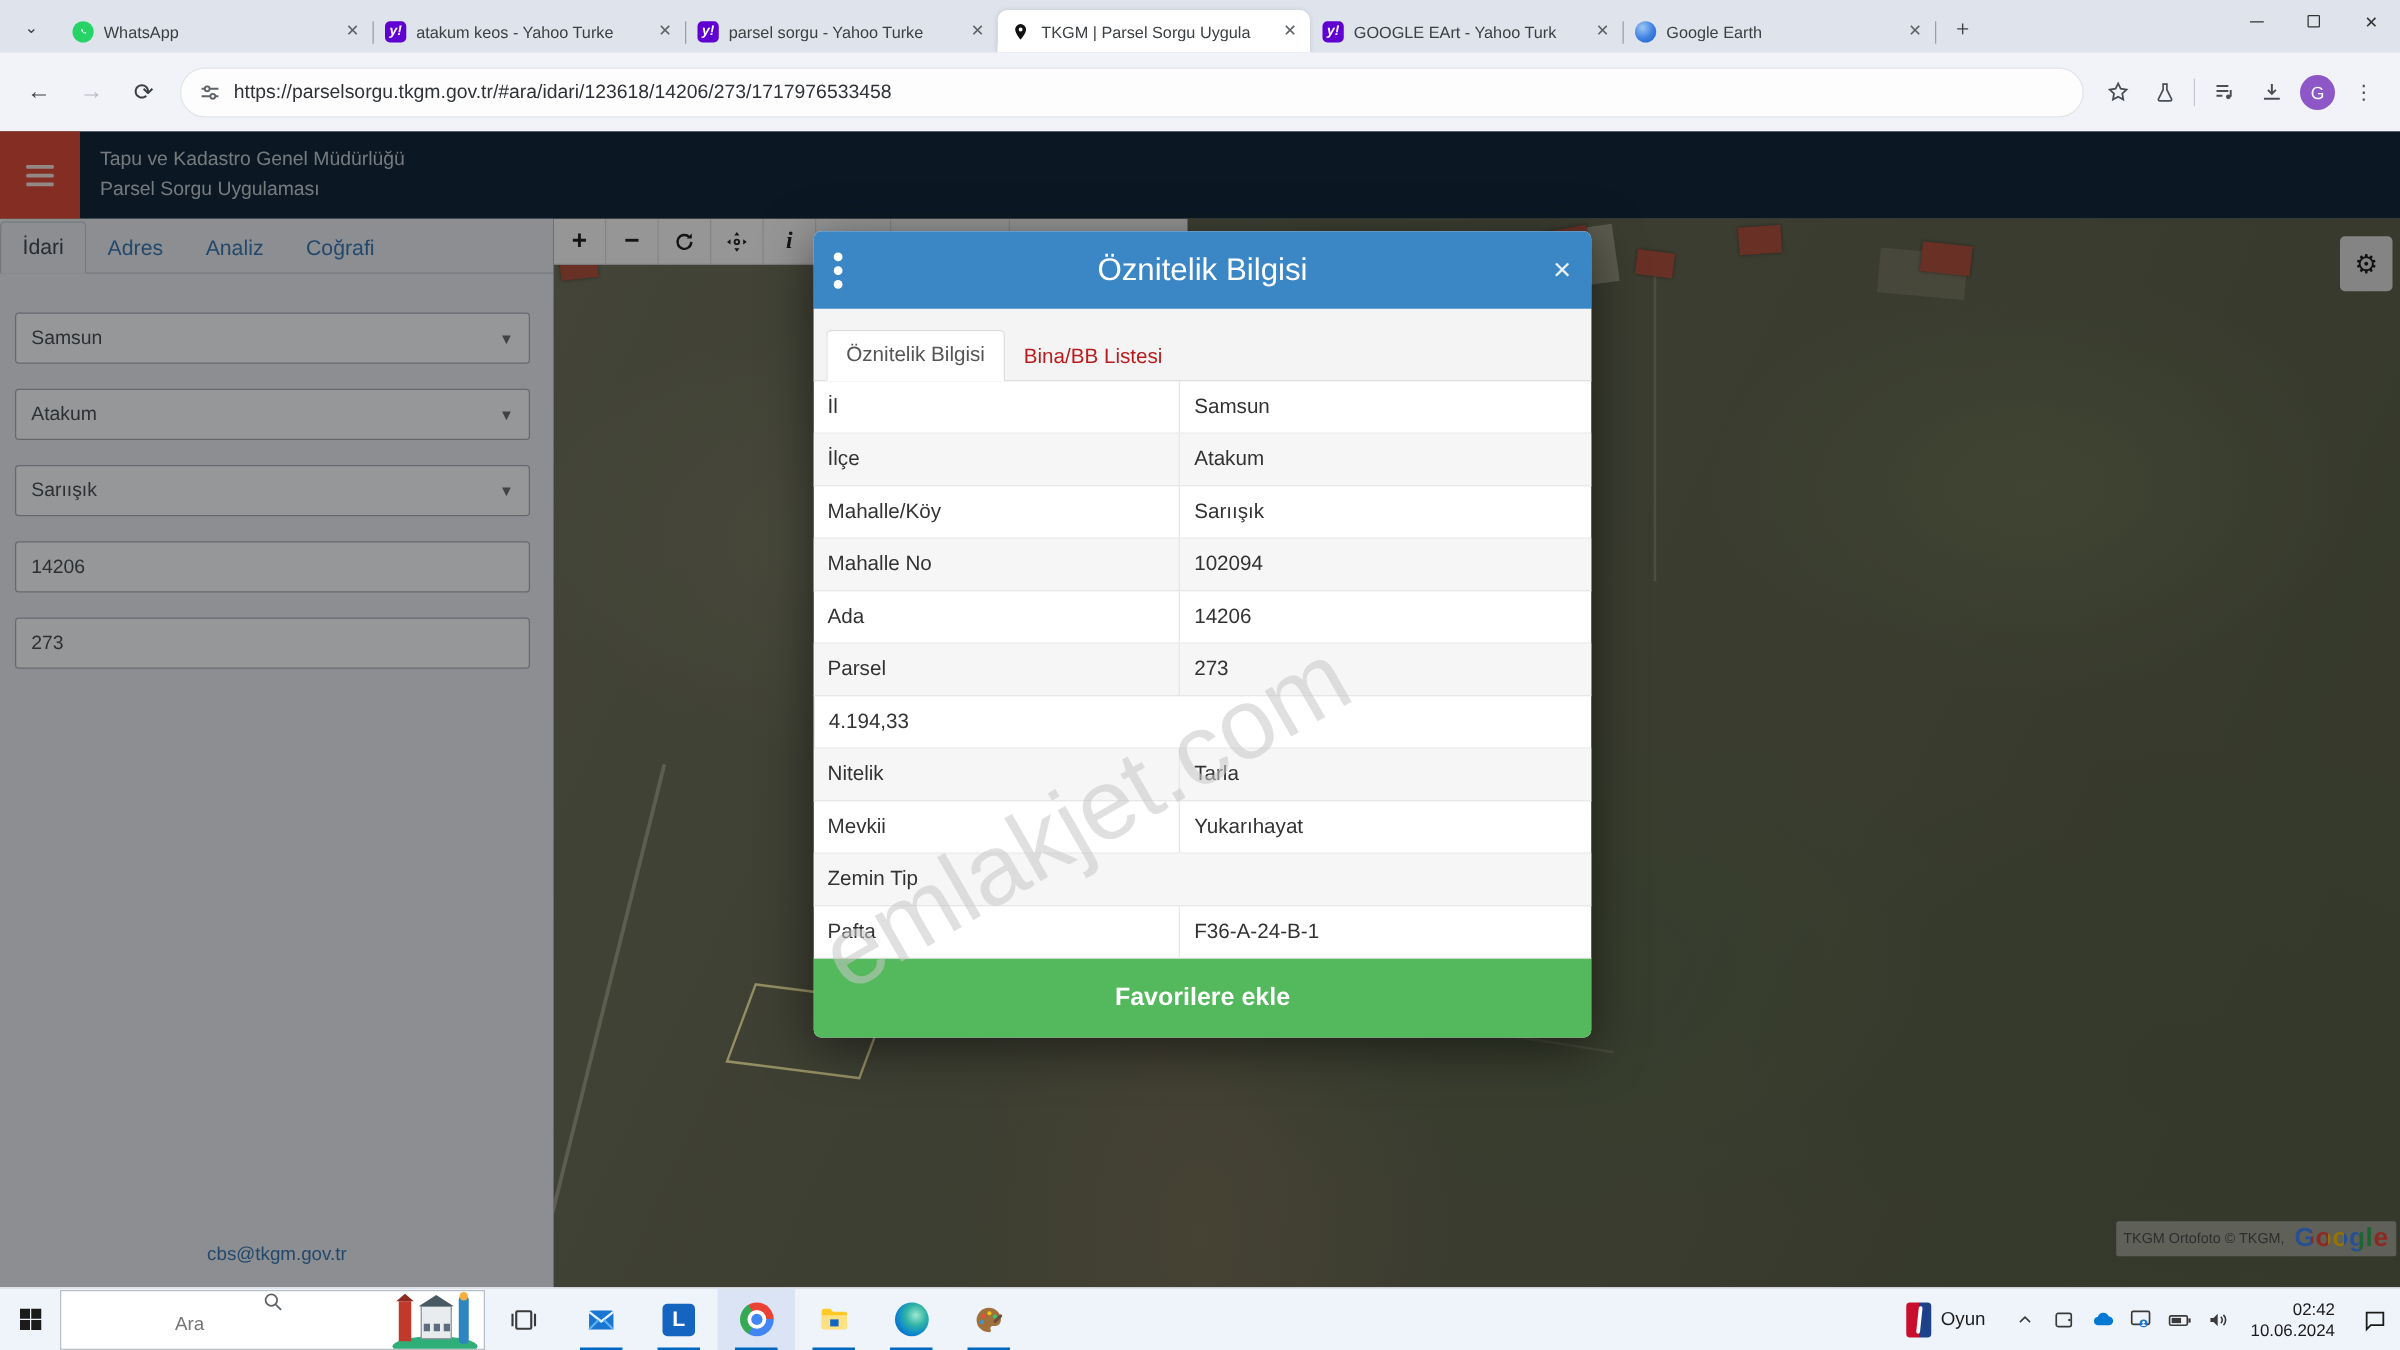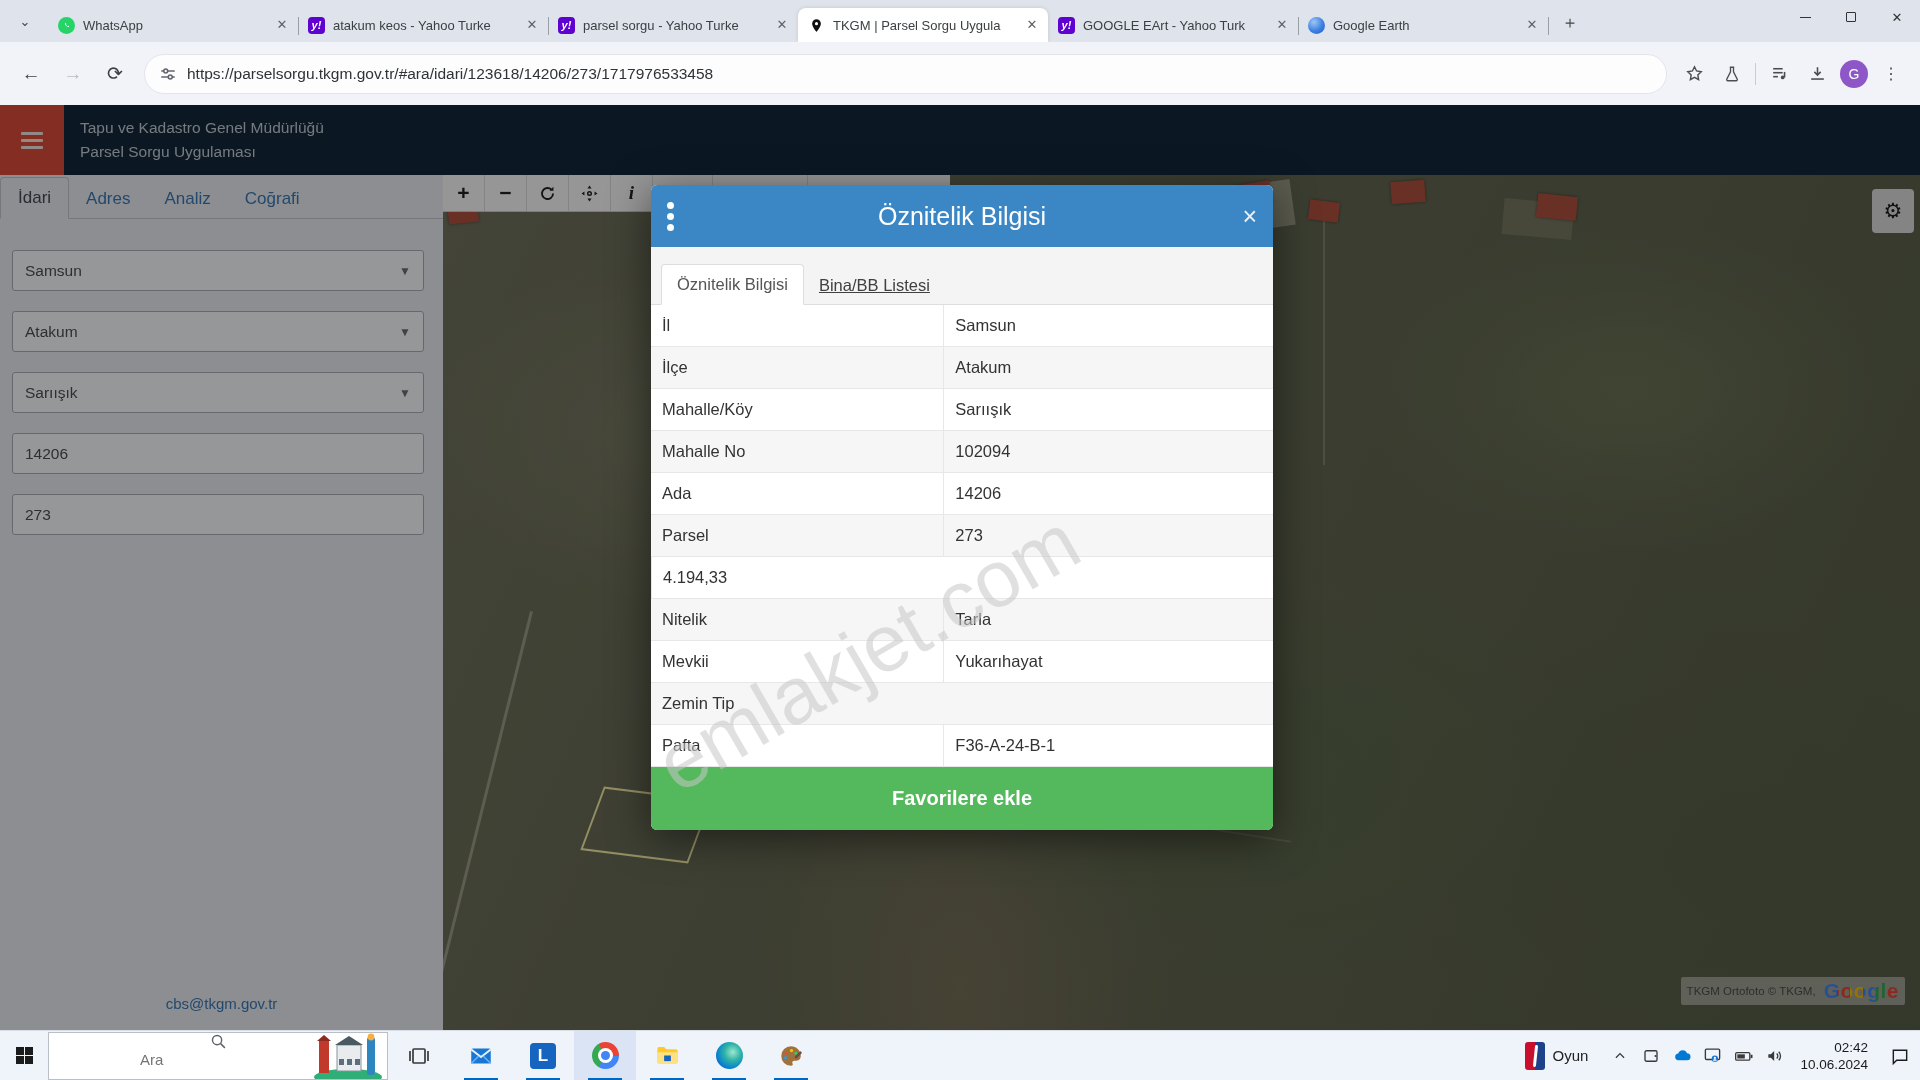--- a/index.html
+++ b/index.html
@@ -97,21 +97,21 @@
   .maptoolbar{position:absolute;left:0;top:0;width:507px;height:37px;background:#fbfbfb;
               border-bottom:1px solid #cfcfcf;display:flex;align-items:stretch;}
   .mapbtn{width:42px;display:flex;align-items:center;justify-content:center;color:#222;
           font-size:21px;font-weight:bold;border-right:1px solid #ddd;}
   .mapbtn.serif{font-family:"Liberation Serif",serif;font-style:italic;font-size:19px;}
   .maptoolbar .spacer1{width:60px;border-right:1px solid #ddd;}
   .maptoolbar .spacer2{width:95px;border-right:1px solid #ddd;}
   .gearbtn{position:absolute;right:6px;top:14px;width:42px;height:44px;background:#dcdcdc;
            border-radius:4px;display:flex;align-items:center;justify-content:center;
            color:#1d1d1d;font-size:21px;}
-  .attrib{position:absolute;right:15px;bottom:25px;display:flex;align-items:center;
+  .attrib{position:absolute;right:3px;bottom:25px;display:flex;align-items:center;
           background:rgba(255,255,255,.42);padding:2px 6px;border-radius:2px;}
   .attrib .attxt{font-size:11.5px;color:#4c4c4c;margin-right:8px;}
   .glogo{font-size:21px;font-weight:bold;letter-spacing:.5px;
          background:linear-gradient(90deg,#4285F4 0 17%,#EA4335 17% 35%,#FBBC05 35% 52%,
                     #4285F4 52% 69%,#34A853 69% 84%,#EA4335 84% 100%);
          -webkit-background-clip:text;background-clip:text;color:transparent;}
 
   
   .backdrop{position:absolute;left:0;top:0;width:1920px;height:925px;
             background:rgba(0,0,0,.40);z-index:5;}
@@ -123,21 +123,21 @@
            align-items:center;padding:0 16px;position:relative;}
   .kebab{display:flex;flex-direction:column;gap:4px;width:26px;}
   .kebab i{width:7px;height:7px;border-radius:50%;background:#fff;}
   .modal-title{position:absolute;left:0;right:0;text-align:center;color:#fff;font-size:25px;}
   .modal-x{margin-left:auto;color:#e8f1f8;font-size:25px;z-index:2;}
   .modal-tabs{height:58px;background:#f4f4f4;border-bottom:1px solid #ddd;display:flex;
               align-items:flex-end;padding:0 10px;font-size:16.5px;}
   .mtab{padding:10px 15px;margin-bottom:-1px;}
   .mtab.active{background:#fff;border:1px solid #ddd;border-bottom:1px solid #fff;
                border-radius:4px 4px 0 0;color:#555;}
-  .mtab.link{color:#404040;text-decoration:underline;}
+  .mtab.link{color:#b91c1c;}
   .mrow{display:flex;height:42px;border-bottom:1px solid #e7e7e7;font-size:16.5px;color:#333;}
   .mrow:nth-child(even){background:#f6f6f6;}
   .mrow .ml{width:47%;display:flex;align-items:center;padding-left:11px;}
   .mrow .mv{flex:1;display:flex;align-items:center;padding-left:11px;border-left:1px solid #e7e7e7;}
   .fav-btn{position:absolute;left:0;bottom:0;width:622px;height:63px;background:#54b85c;
            border:none;border-radius:0 0 6px 6px;color:#fff;font-size:20px;font-weight:bold;
            display:flex;align-items:center;justify-content:center;}
 
   
   .watermark{position:absolute;left:620px;top:455px;width:660px;z-index:30;pointer-events:none;

